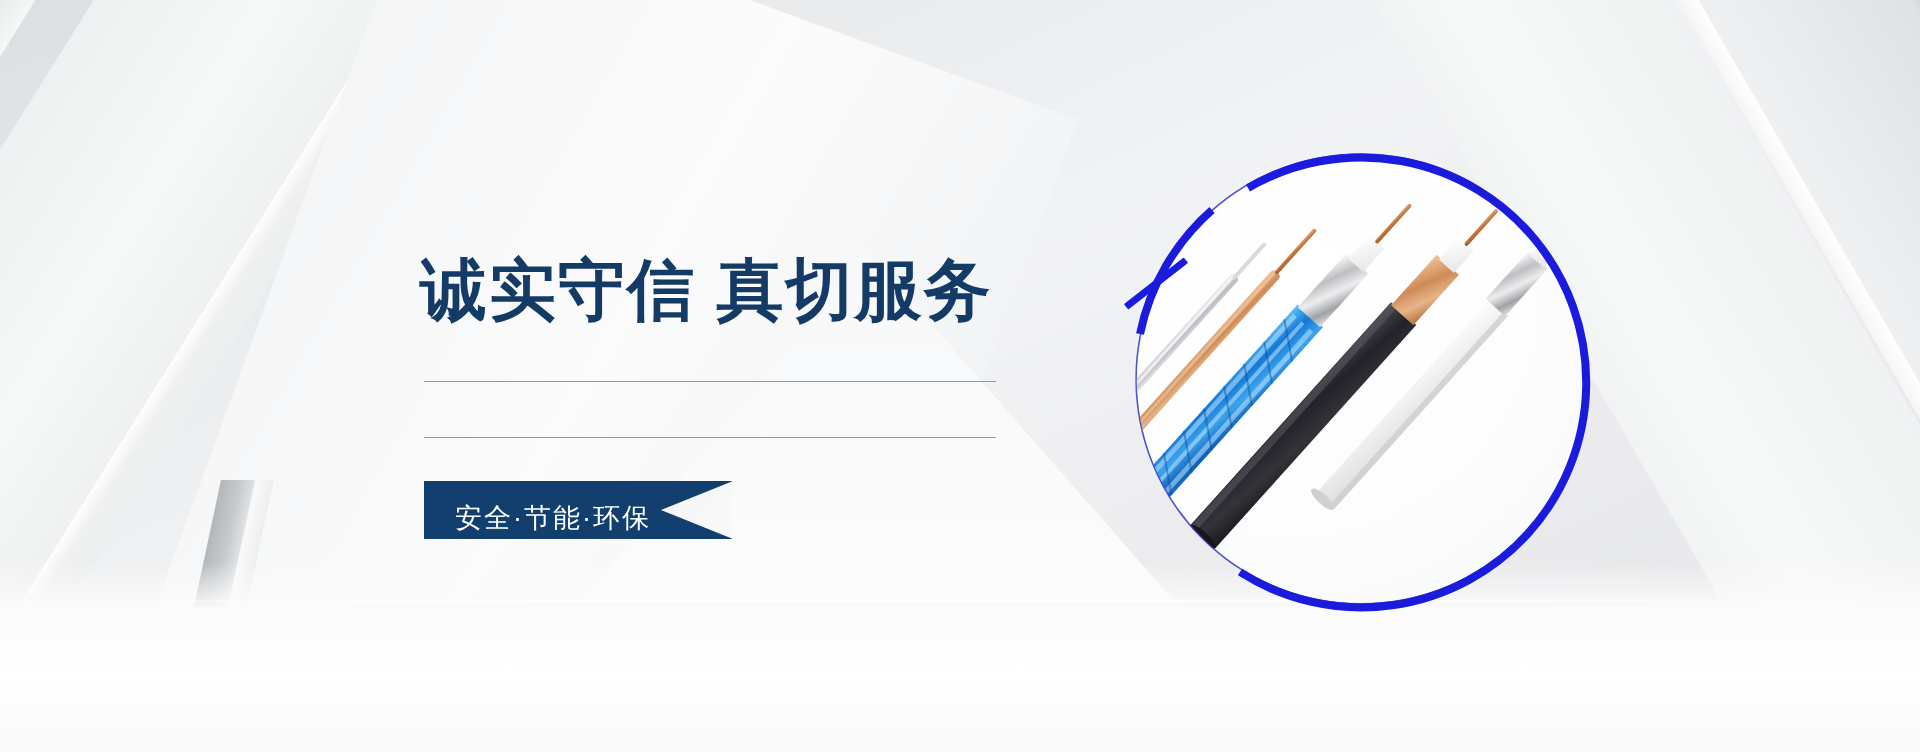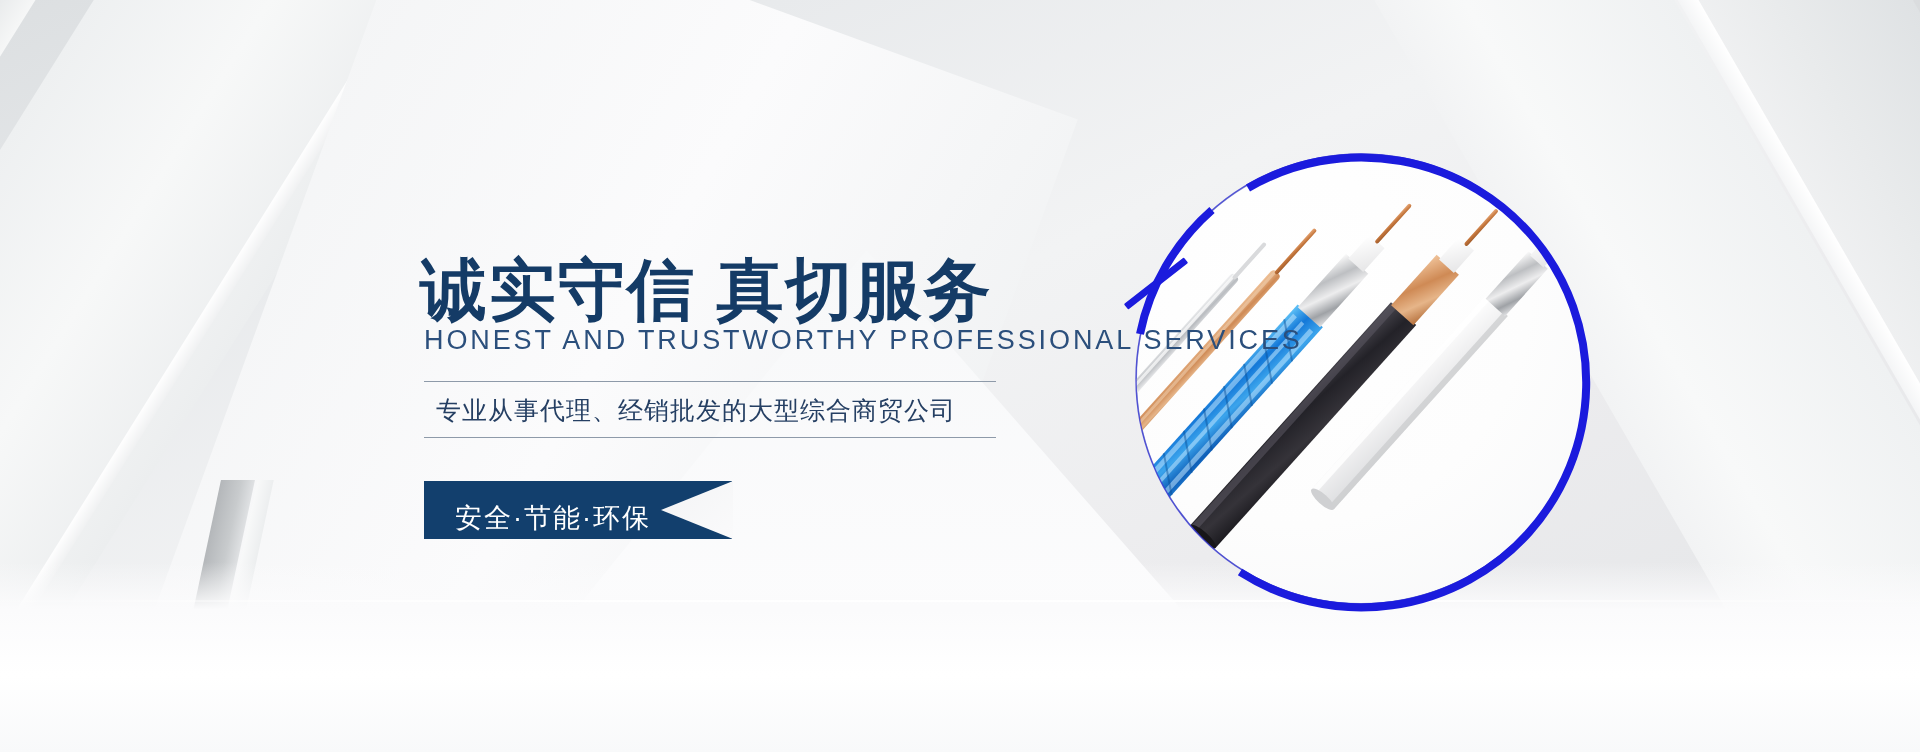--- a/index.html
+++ b/index.html
@@ -274,25 +274,23 @@
       <path d="M 24 196 A 225 225 0 0 1 96 72" fill="none" stroke="#1b1bdd" stroke-width="8" stroke-linecap="butt" transform="translate(-6,-2)"></path>
     </svg>
   </div>
 
   <div class="slash"></div>
 
   <div class="content">
 
     <div class="headline">诚实守信 真切服务</div>
 
-    <div class="subhead">HONEST AND TRUSTWORTHY PROFESSIONAL SERVICES</div>
 
     <div class="ruleTop"></div>
 
-    <div class="desc">专业从事代理、经销批发的大型综合商贸公司</div>
 
     <div class="ruleBot"></div>
 
     <div class="ribbon"></div>
     <div class="ribbonNotch"></div>
     <div class="ribbonText">安全·节能·环保</div>
   </div>
 
 </div>
 

